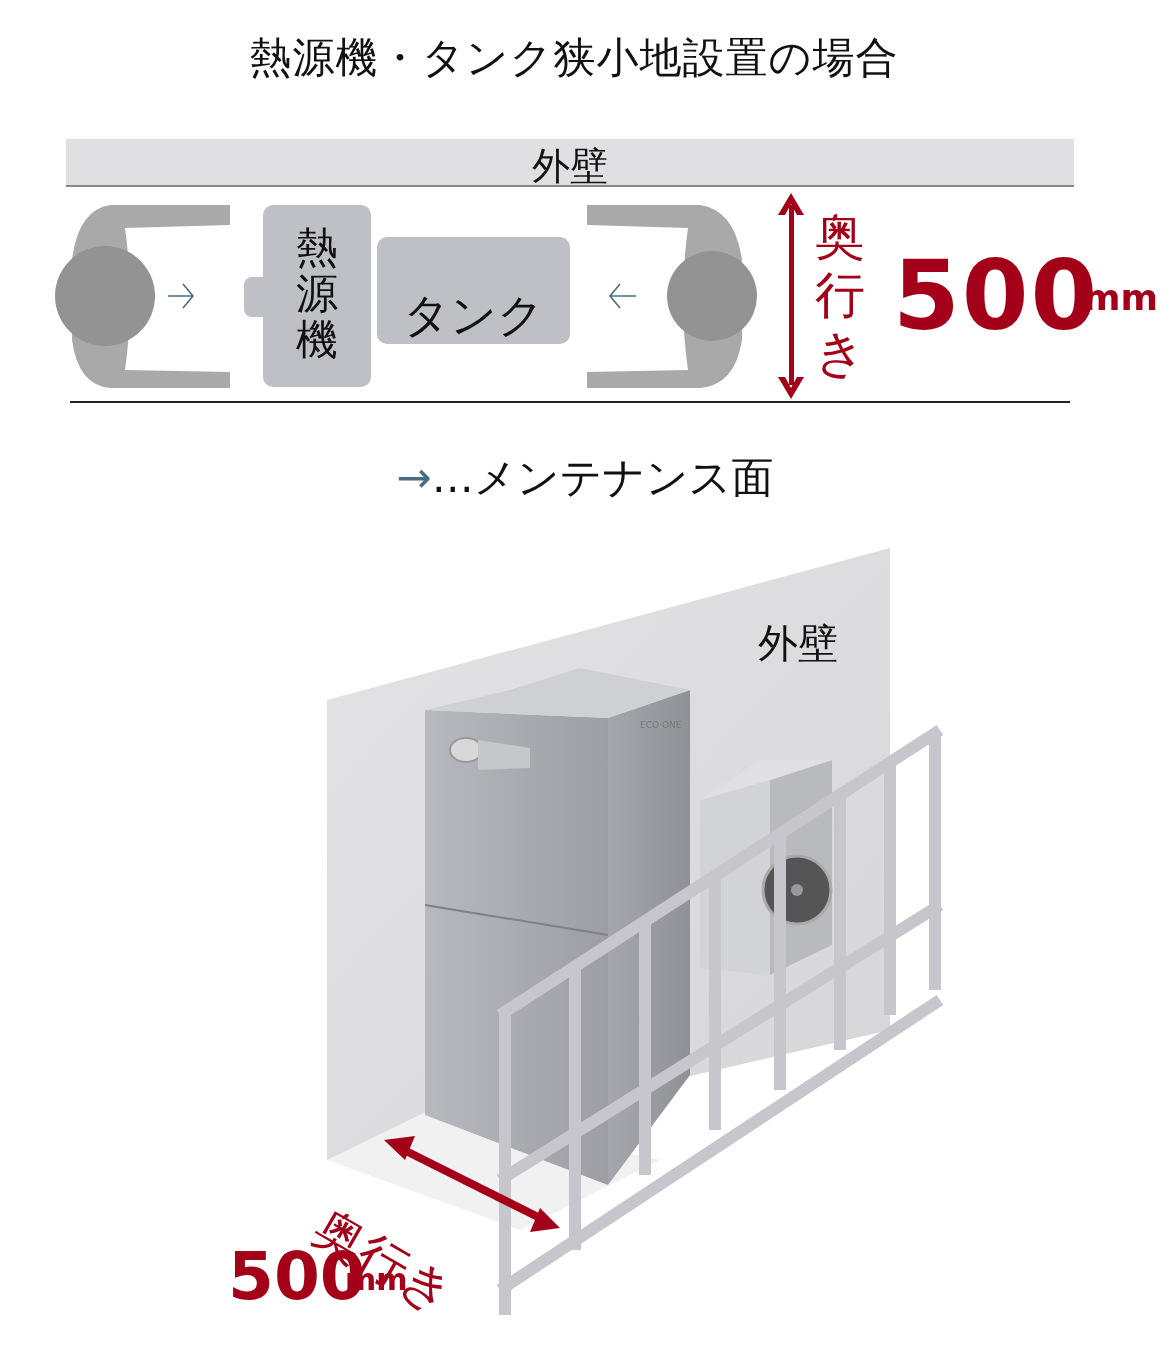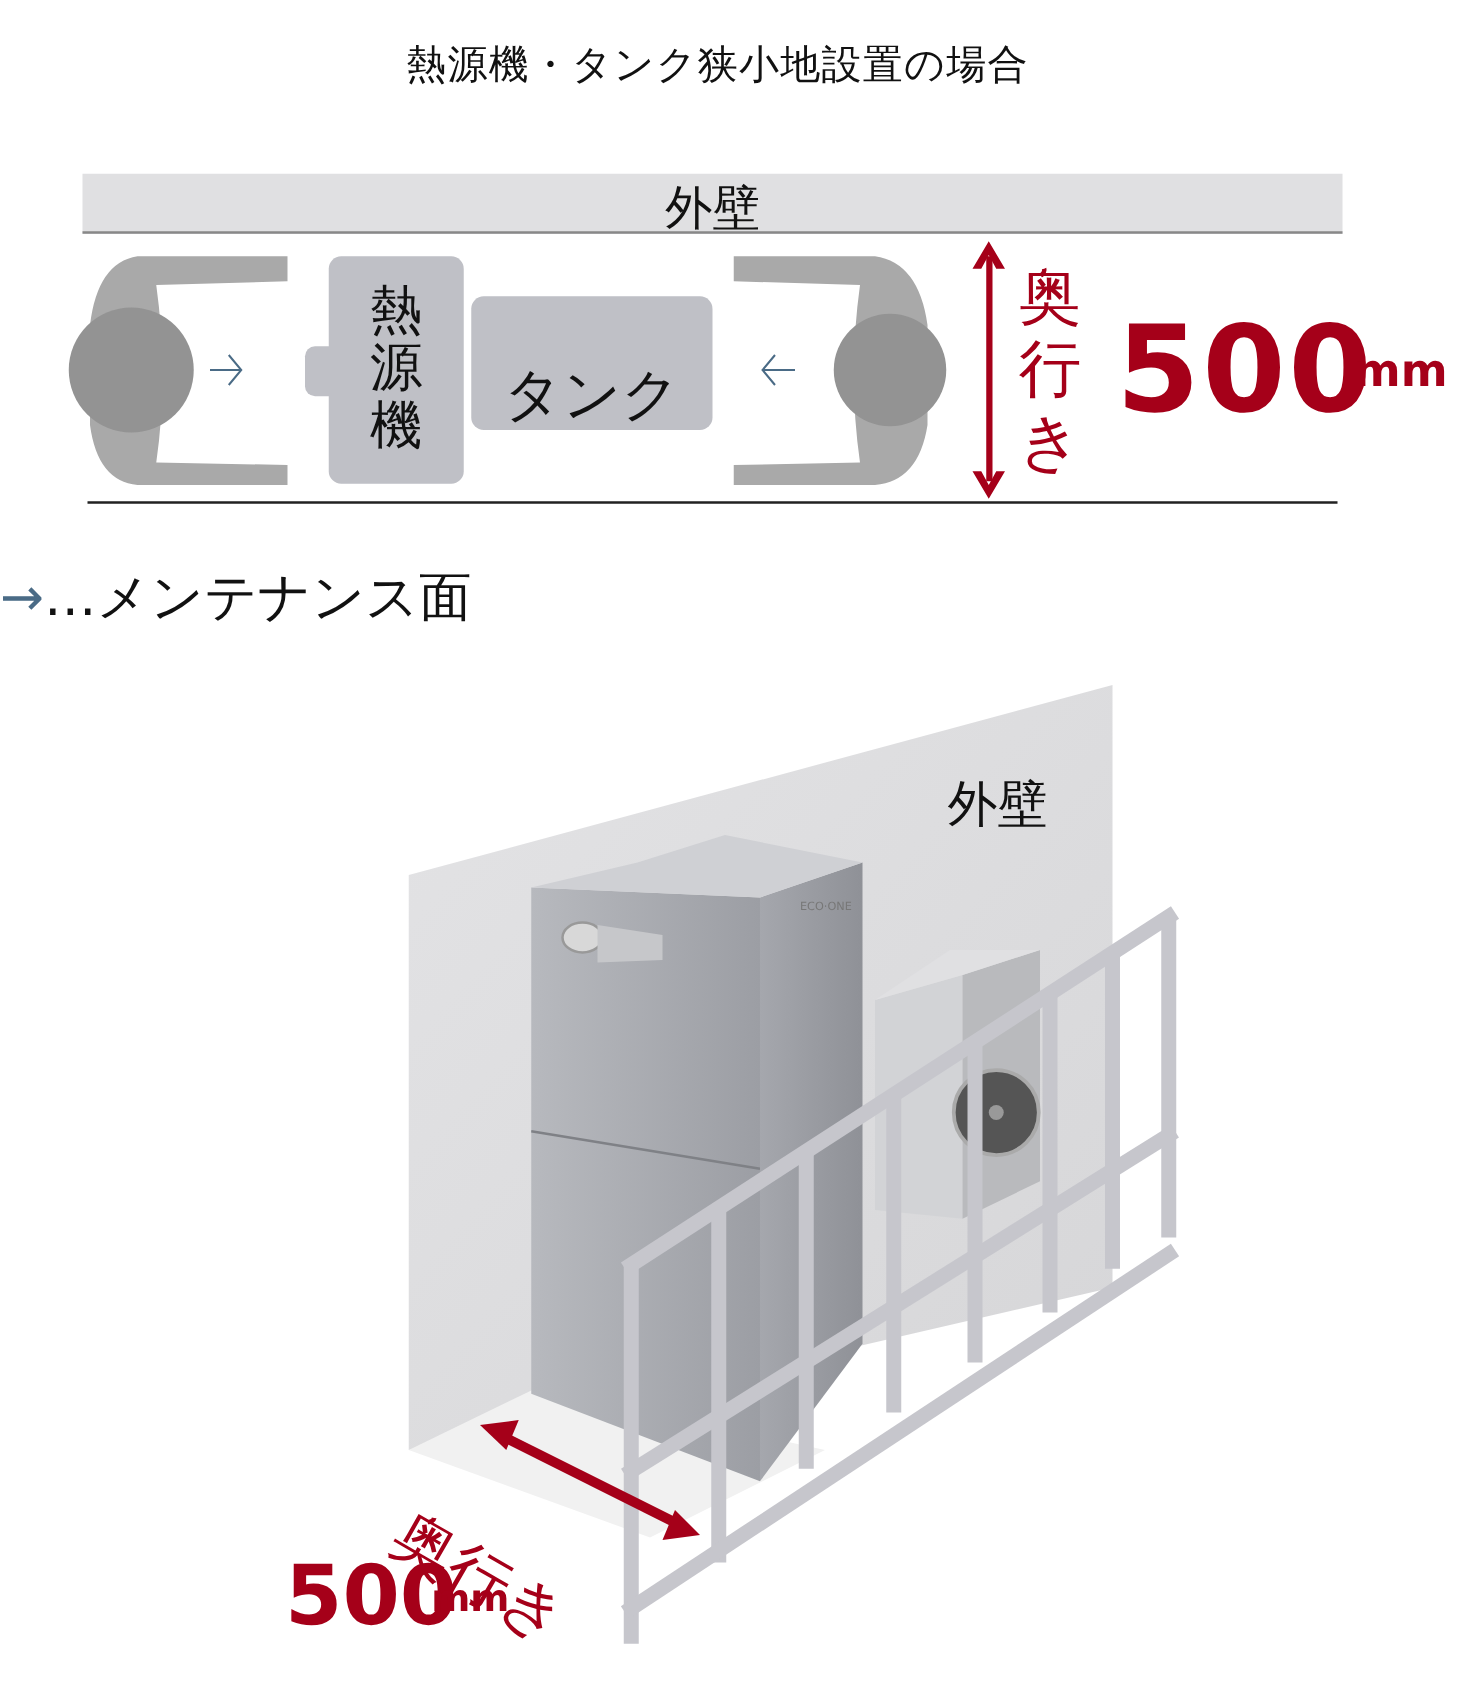--- a/index.html
+++ b/index.html
@@ -1,24 +1,24 @@
 <!DOCTYPE html>
 <html><head>
 <meta charset="utf-8">
 <style>
   html,body{margin:0;padding:0;background:#fff;}
   body{width:1170px;height:1365px;position:relative;overflow:hidden;font-family:"DejaVu Sans",sans-serif;color:#111;}
   .abs{position:absolute;}
-  .title{left:0;width:1148px;top:30px;text-align:center;font-size:32px;letter-spacing:1px;}
+  .title{left:0;width:1148px;top:30px;text-align:center;font-size:42px;letter-spacing:1px;}
   .wall-band{left:66px;top:139px;width:1008px;height:46px;background:#e0e0e2;border-bottom:2px solid #888;}
   .wall-label{left:0;width:1008px;top:2px;text-align:center;font-size:38px;}
   .floor-line{left:70px;top:401px;width:1000px;height:2px;background:#222;}
   .unit{background:#bfc0c6;border-radius:10px;}
   .red{color:#a50019;}
-  .maint{left:0;width:1170px;top:450px;text-align:left;font-size:42px;}
+  .maint{left:0;width:1170px;top:450px;text-align:center;font-size:42px;}
   .maint .arr{color:#4a6b86;}
   svg{position:absolute;left:0;top:0;}
 </style>
 </head>
 <body>
 
 <div class="abs title">熱源機・タンク狭小地設置の場合</div>
 
 <div class="abs wall-band">
   <div class="abs wall-label">外壁</div>

